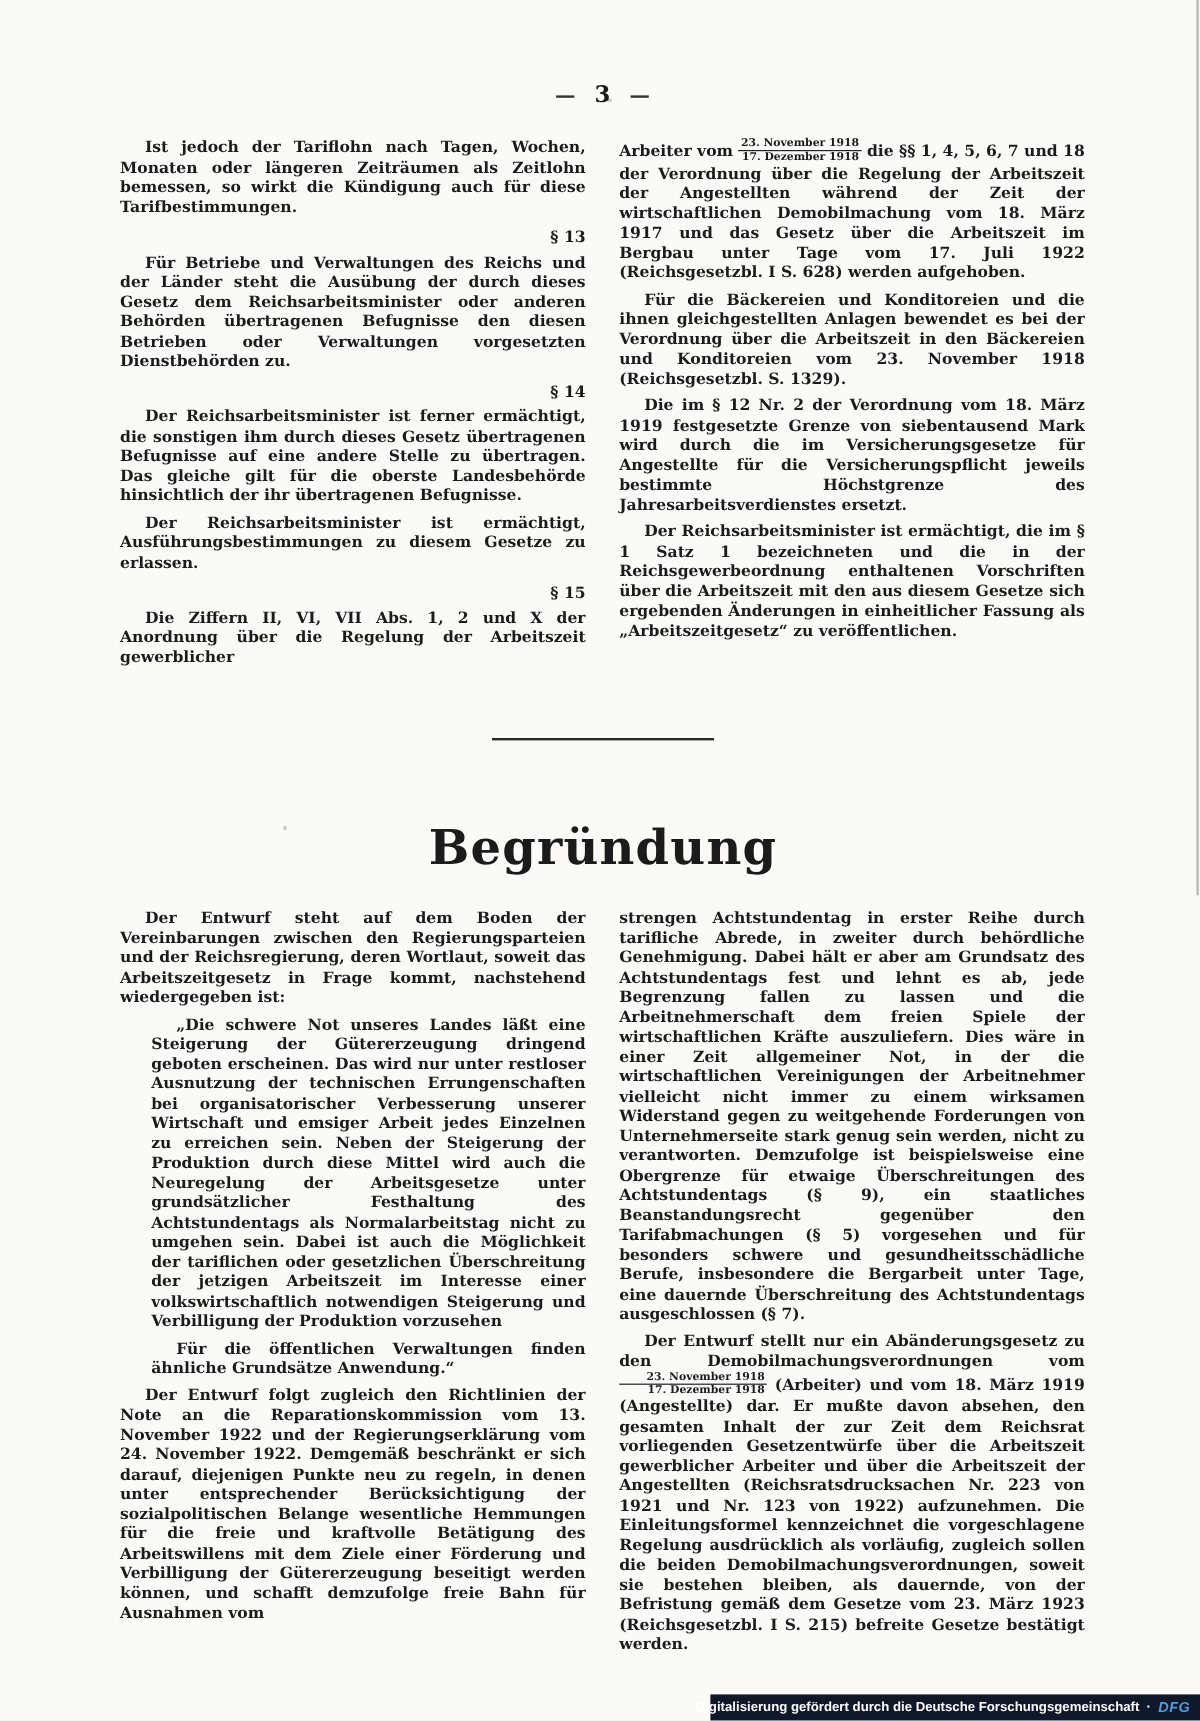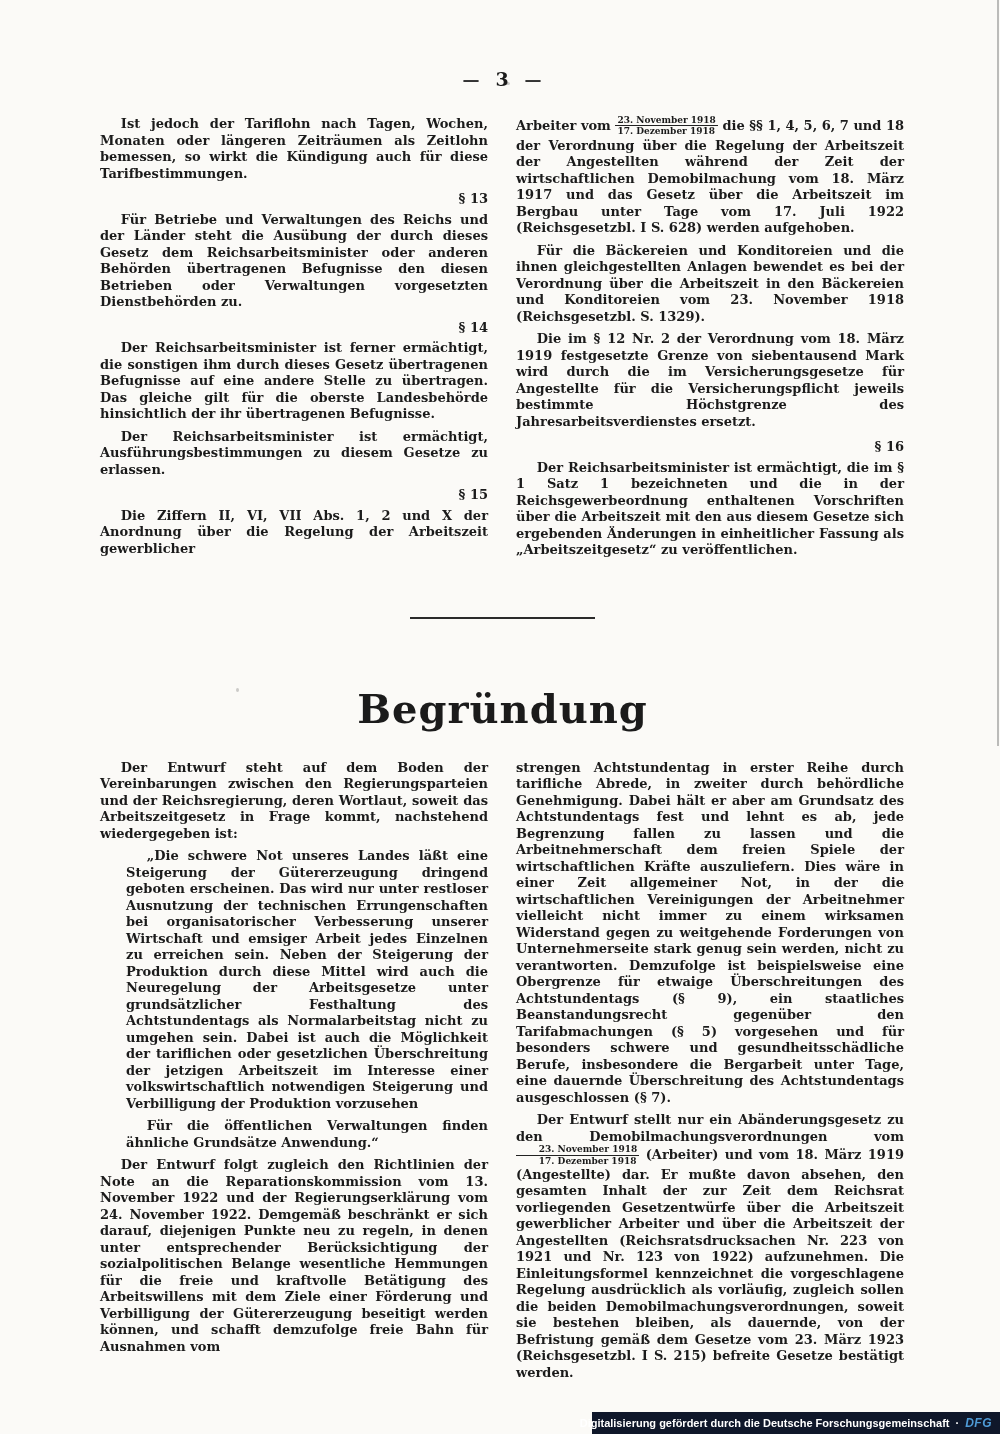--- a/index.html
+++ b/index.html
@@ -28,21 +28,21 @@
   .two-col{display:flex;gap:28px;align-items:flex-start;}
   .col{width:388px;font-size:13px;line-height:1.27;text-align:justify;}
   .col p{margin:0 0 6px;text-indent:1.6em;}
   .col p.noindent{text-indent:0;}
   .sec-h{text-align:right;font-weight:bold;font-size:13px;margin:9px 0 4px;text-indent:0;}
   .quote{margin-left:26px;margin-right:0;}
   .frac{
     display:inline-flex;flex-direction:column;
     vertical-align:middle;
     font-size:9px;line-height:1.15;
-    text-align:left;
+    text-align:right;
     transform:translateY(-1px);
   }
   .frac .frac-top{border-bottom:1px solid #222;padding:0 2px;}
   .frac .frac-bottom{padding:0 2px;}
   .divider{
     width:185px;border:0;border-top:2px solid #2a2a2a;
     margin:52px auto 0;
   }
   .big-title{
     text-align:center;
@@ -106,21 +106,20 @@
         <p class="noindent">
           <span>Arbeiter vom</span>
           <span class="frac">
             <span class="frac-top">23. November 1918</span>
             <span class="frac-bottom">17. Dezember 1918</span>
           </span>
           <span>die §§ 1, 4, 5, 6, 7 und 18 der Verordnung über die Regelung der Arbeitszeit der Angestellten während der Zeit der wirtschaftlichen Demobilmachung vom 18. März 1917 und das Gesetz über die Arbeitszeit im Bergbau unter Tage vom 17. Juli 1922 (Reichsgesetzbl. I S. 628) werden aufgehoben.</span>
         </p>
         <p>Für die Bäckereien und Konditoreien und die ihnen gleichgestellten Anlagen bewendet es bei der Verordnung über die Arbeitszeit in den Bäckereien und Konditoreien vom 23. November 1918 (Reichsgesetzbl. S. 1329).</p>
         <p>Die im § 12 Nr. 2 der Verordnung vom 18. März 1919 festgesetzte Grenze von siebentausend Mark wird durch die im Versicherungsgesetze für Angestellte für die Versicherungspflicht jeweils bestimmte Höchstgrenze des Jahresarbeitsverdienstes ersetzt.</p>
-        <div class="sec-h">§ 16</div>
         <p>Der Reichsarbeitsminister ist ermächtigt, die im § 1 Satz 1 bezeichneten und die in der Reichsgewerbeordnung enthaltenen Vorschriften über die Arbeitszeit mit den aus diesem Gesetze sich ergebenden Änderungen in einheitlicher Fassung als „Arbeitszeitgesetz“ zu veröffentlichen.</p>
       </div>
 
     </div>
 
     <hr class="divider">
 
     <div class="big-title">Begründung</div>
 
     <div class="two-col">

